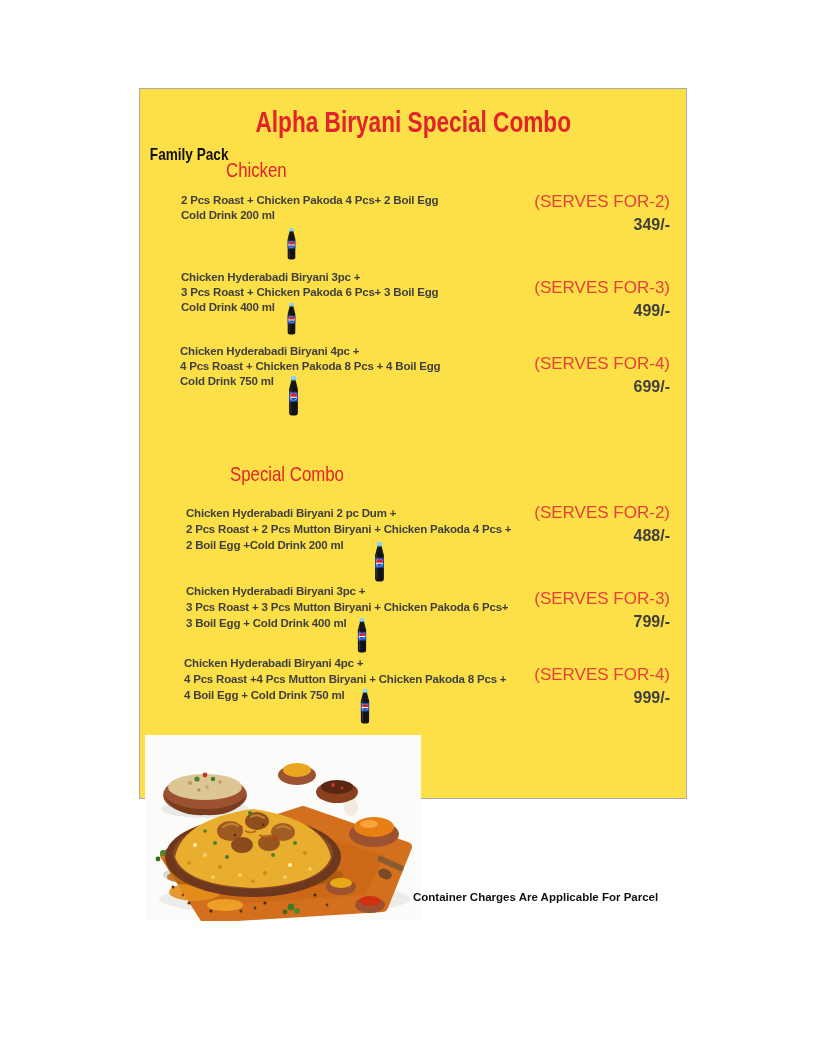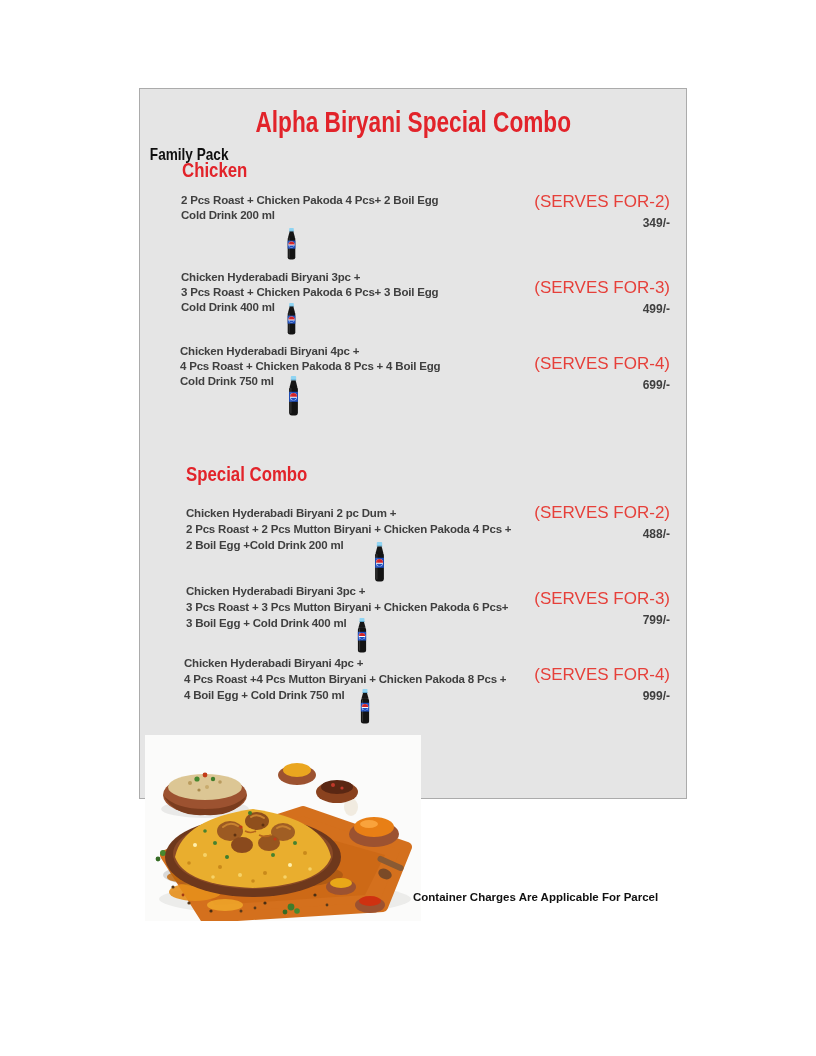--- a/index.html
+++ b/index.html
@@ -3,34 +3,34 @@
 <meta charset="utf-8">
 <style>
   html,body{margin:0;padding:0;}
   body{
     width:816px;height:1056px;position:relative;background:#ffffff;
     font-family:"Liberation Sans", sans-serif;
     -webkit-font-smoothing:antialiased;
   }
   .page-box{
     position:absolute;left:139px;top:88px;width:548px;height:711px;
-    background:#e5e5e5;border:1px solid #ababab;box-sizing:border-box;
+    background:#fde047;border:1px solid #ababab;box-sizing:border-box;
   }
   .doc-title{
     position:absolute;top:17px;left:0;width:100%;text-align:center;
     color:#e2232a;font-weight:bold;font-size:29px;white-space:nowrap;
   }
   .doc-title .cond{display:inline-block;transform:scaleX(0.78);transform-origin:center;letter-spacing:0px;}
   .doc-subtitle{
     position:absolute;top:56px;left:0;width:100%;text-align:left;
     color:#101010;font-weight:bold;font-size:17px;white-space:nowrap;
   }
   .doc-subtitle .cond{display:inline-block;transform:scaleX(0.8);transform-origin:center;}
   .section-heading{
-    position:absolute;color:#e2232a;font-weight:bold;font-size:21px;white-space:nowrap;
+    position:absolute;color:#e2232a;font-weight:normal;font-size:21px;white-space:nowrap;margin-left:44px;
   }
   .section-heading .cond{display:inline-block;transform:scaleX(0.8);transform-origin:left center;}
   #heading-chicken{left:42px;top:69px;}
   #heading-special{left:46px;top:373px;}
   .item{
     position:absolute;color:#3f3f3f;font-weight:bold;font-size:11.5px;
     line-height:15px;white-space:nowrap;letter-spacing:-0.2px;
   }
   .item.sc{line-height:16px;}
   #item-c1{left:41px;top:104px;}
@@ -38,21 +38,21 @@
   #item-c3{left:40px;top:255px;}
   #item-s1{left:46px;top:416px;}
   #item-s2{left:46px;top:494px;}
   #item-s3{left:44px;top:566px;}
   .serves-block{
     position:absolute;left:380px;width:150px;text-align:right;
   }
   #serves-c1{top:103px;} #serves-c2{top:189px;} #serves-c3{top:265px;}
   #serves-s1{top:414px;} #serves-s2{top:500px;} #serves-s3{top:576px;}
   .serves{color:#e6403a;font-size:17px;line-height:20px;white-space:nowrap;}
-  .price{color:#3f3f3f;font-size:12px;font-weight:bold;margin-top:4px;}
+  .price{color:#3f3f3f;font-size:16px;font-weight:bold;margin-top:4px;}
   .bottle{position:absolute;}
   .b-sm{width:13px;height:32px;}
   .b-md{width:14px;height:35px;}
   .b-lg{width:15px;height:40px;}
   #bottle-c1{left:145px;top:139px;}
   #bottle-c2{left:145px;top:214px;}
   #bottle-c3{left:146px;top:287px;}
   #bottle-s1{left:232px;top:453px;}
   #bottle-s2{left:215px;top:529px;}
   #bottle-s3{left:218px;top:600px;}

